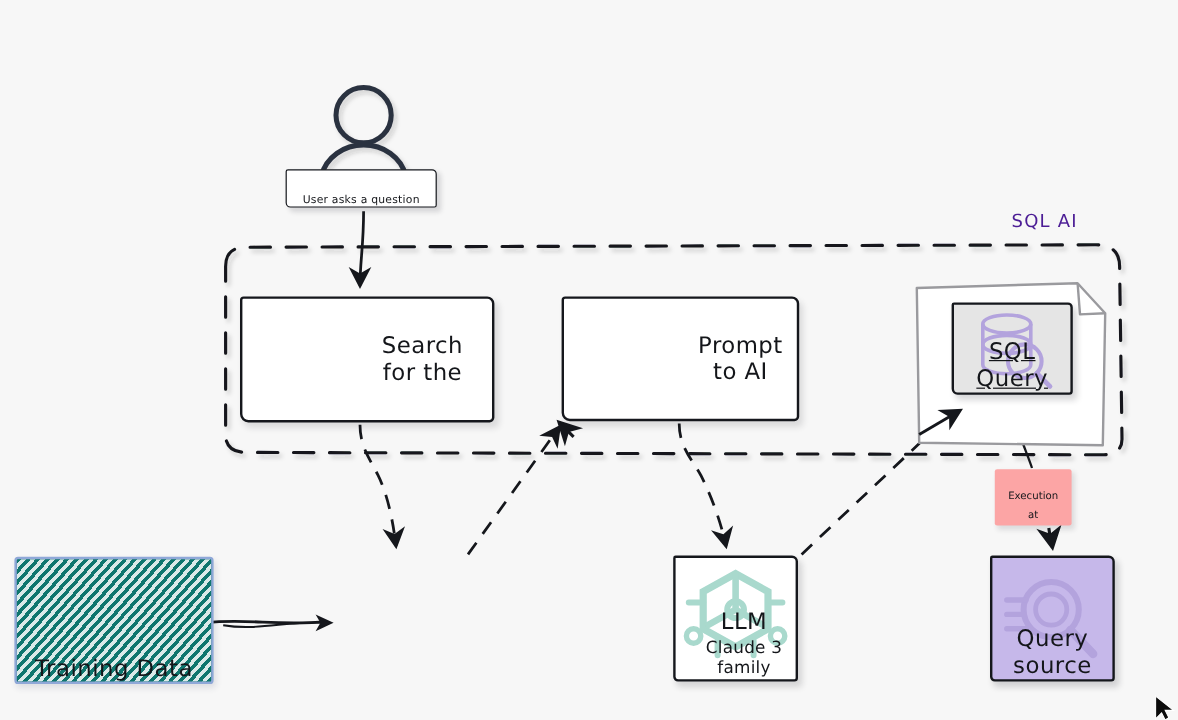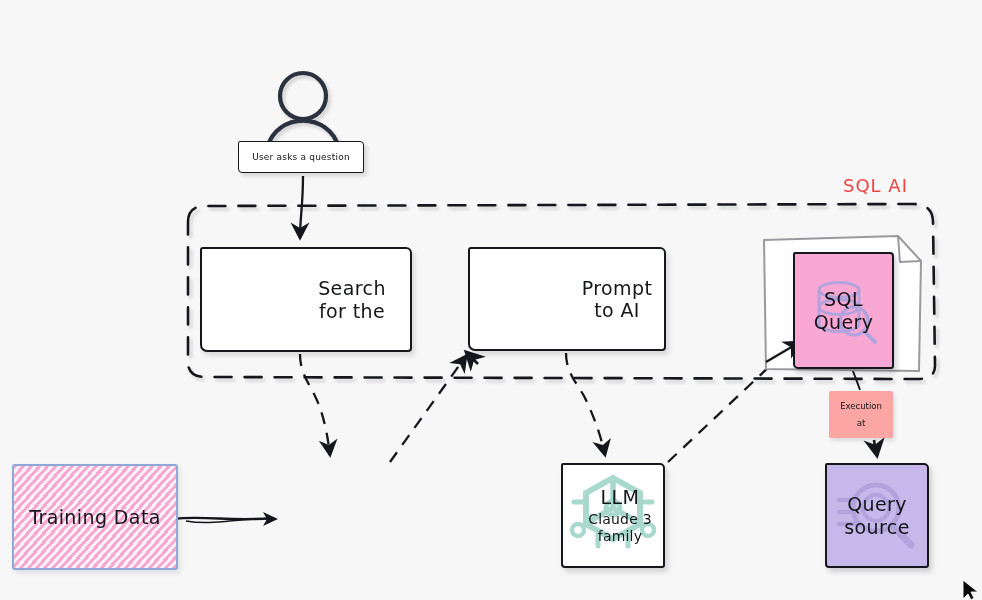--- a/index.html
+++ b/index.html
@@ -18,21 +18,21 @@
   .svg-layer {
     position: absolute; left: 0; top: 0;
     width: 982px; height: 600px;
     pointer-events: none;
   }
   .node {
     position: absolute;
     display: flex;
     flex-direction: column;
     align-items: center;
-    justify-content: center;
+    justify-content: flex-end;
     text-align: center;
     color: #14161a;
     font-family: "DejaVu Sans", sans-serif;
   }
   .sketch-box {
     border: 2.4px solid #15171c;
     background: #ffffff;
     border-radius: 3px 6px 4px 7px;
     box-shadow: 3px 4px 5px rgba(30,30,40,0.13);
   }
@@ -56,32 +56,33 @@
 
   
   #n-prompt {
     left: 468px; top: 247px; width: 198px; height: 104px;
     flex-direction: row; justify-content: flex-start;
   }
   #n-prompt .txt { margin-left: 100px; width: 94px; }
 
   
   #n-sqlquery {
-    left: 793px; top: 252px; width: 101px; height: 117px;
-    background: #f9a8d4;
+    left: 793px; top: 252px; width: 101px; height: 77px;
+    background: #e5e5e5;
     border: 2.6px solid #15171c;
     border-radius: 2px 4px 3px 5px;
     box-shadow: 3px 4px 5px rgba(30,30,40,0.18);
+    text-decoration: underline;
   }
 
   
   #n-training {
     left: 12px; top: 464px; width: 166px; height: 106px;
     border: 2.2px solid #8fa8d8;
-    background: #f9a8d4;
+    background: #0f766e;
     border-radius: 3px;
     box-shadow: 2px 3px 5px rgba(40,50,80,0.12);
     overflow: hidden;
   }
   #n-training .hatch {
     position: absolute; inset: 0;
     background: repeating-linear-gradient(
       -48deg, rgba(255,255,255,0) 0px, rgba(255,255,255,0) 3px,
       #ffffff 3px, #ffffff 6px);
     opacity: .85;
@@ -134,21 +135,21 @@
     background: #fca5a5;
     border-radius: 2px;
     box-shadow: 2px 3px 4px rgba(30,30,40,0.12);
     font-size: 8.5px; line-height: 1.9;
   }
 
   
   #cap-sqlai {
     position: absolute;
     left: 843px; top: 175px;
-    font-size: 18px; color: #ef4444; letter-spacing: 1px;
+    font-size: 15px; color: #4c1d95; letter-spacing: 1px;
   }
 </style>
 </head>
 <body>
 
 <div id="canvas">
 
   <svg class="svg-layer" viewBox="0 0 982 600">
     <defs>
       <filter id="softshadow" x="-30%" y="-30%" width="180%" height="180%">

